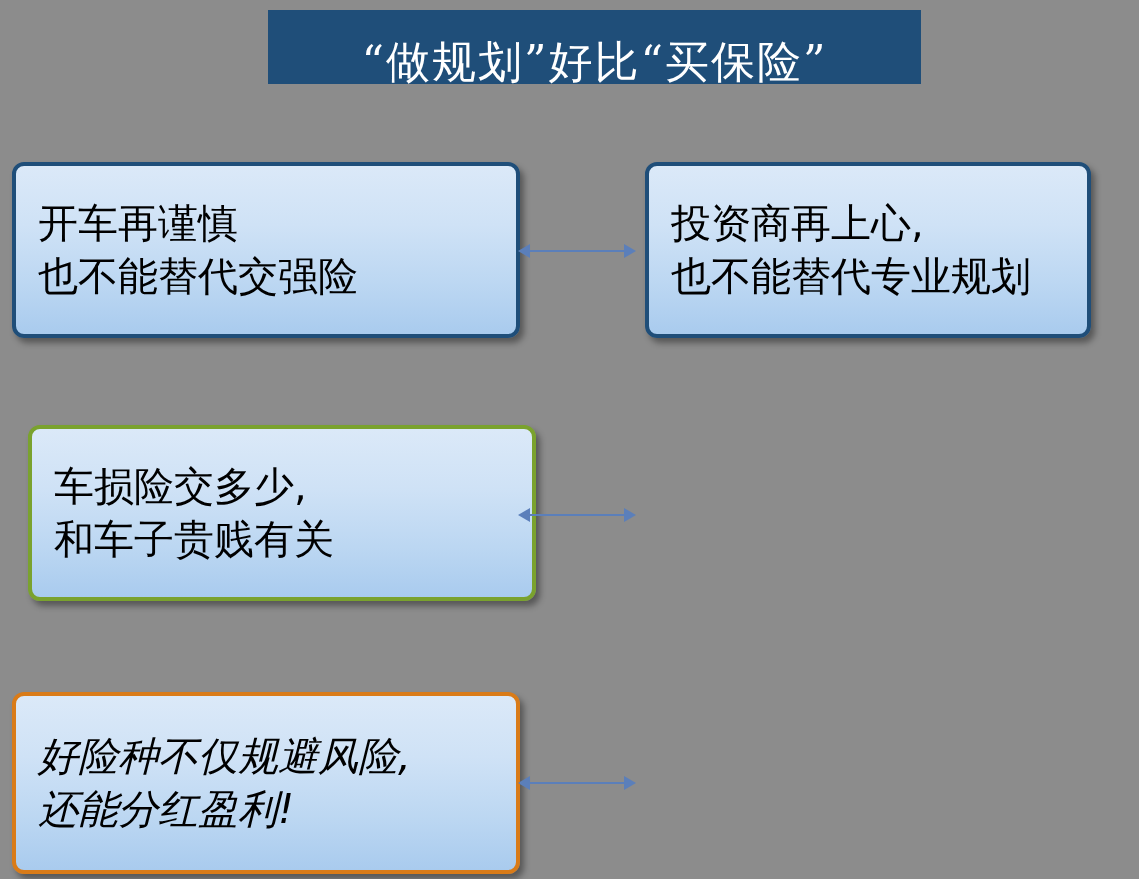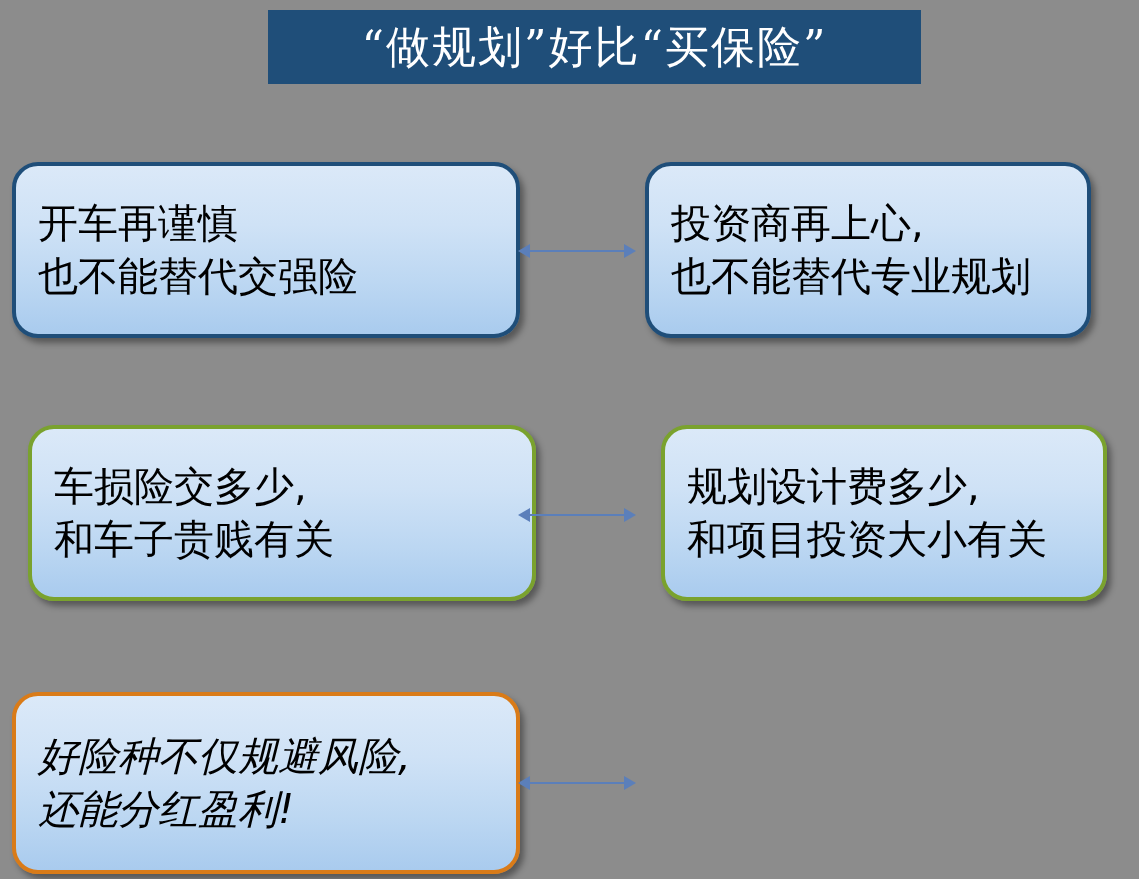--- a/index.html
+++ b/index.html
@@ -22,38 +22,38 @@
 
   
   .title-banner {
     position: absolute;
     left: 268px;
     top: 10px;
     width: 653px;
     height: 74px;
     background: #1f4e79;
     display: flex;
-    align-items: center;
+    align-items: flex-end;
     justify-content: center;
     box-sizing: border-box;
   }
   .title-text {
     color: #ffffff;
     font-size: 44px;
     font-family: "DejaVu Serif", serif;
     letter-spacing: 2px;
     white-space: nowrap;
     line-height: 1;
   }
 
   
   .box {
     position: absolute;
     box-sizing: border-box;
-    border-radius: 26px;
+    border-radius: 12px;
     display: flex;
     align-items: center;
     padding: 0 22px;
     box-shadow: 4px 5px 6px rgba(0,0,0,0.38);
     background: linear-gradient(to bottom, #dbe9f8 0%, #cfe2f6 35%, #bcd7f2 70%, #a9cbee 100%);
   }
   .box .box-text {
     font-size: 40px;
     color: #000000;
     line-height: 1.32;
@@ -128,24 +128,20 @@
 
   <div class="box border-green row2 col-left">
     <span class="box-text">车损险交多少,
 和车子贵贱有关</span>
   </div>
   <div class="arrow arrow2">
     <span class="arrow-head left"></span>
     <span class="arrow-line"></span>
     <span class="arrow-head right"></span>
   </div>
-  <div class="box border-green row2 col-right">
-    <span class="box-text">规划设计费多少,
-和项目投资大小有关</span>
-  </div>
 
   <div class="box border-orange row3 col-left">
     <span class="box-text">好险种不仅规避风险,
 还能分红盈利!</span>
   </div>
   <div class="arrow arrow3">
     <span class="arrow-head left"></span>
     <span class="arrow-line"></span>
     <span class="arrow-head right"></span>
   </div>

